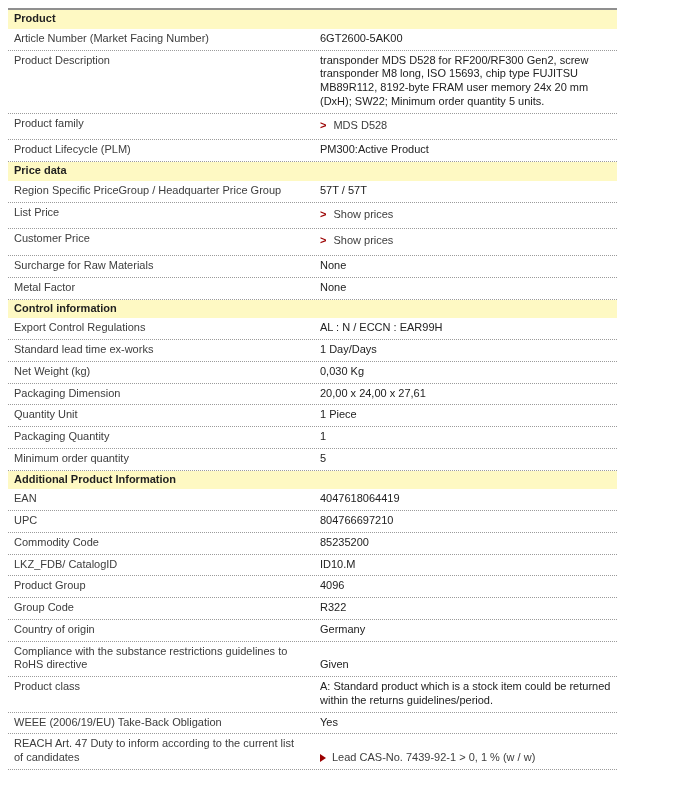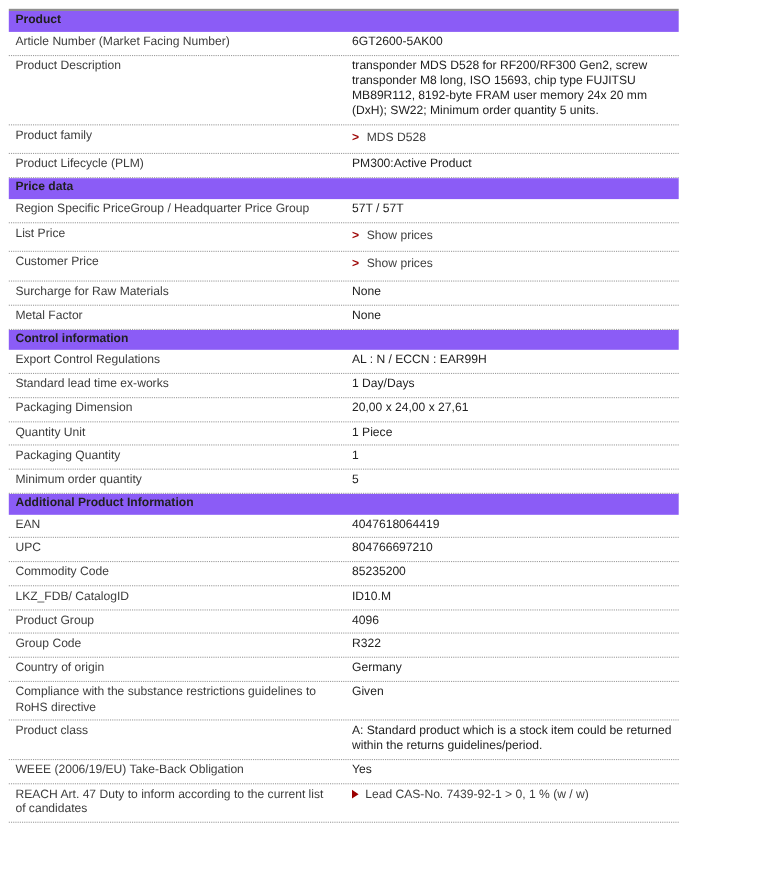--- a/index.html
+++ b/index.html
@@ -17,28 +17,28 @@
     overflow: hidden;
   }
   .page {
     padding: 8px 0 0 8px;
   }
   .info-table {
     width: 609px;
     border-top: 2px solid #8f8f8f;
   }
   .section-header {
-    background: #8b5cf6;
+    background: #fef9c3;
     color: #1f1f1f;
     font-weight: bold;
     padding: 2px 6px 3px 6px;
   }
   .row {
     display: flex;
-    align-items: flex-start;
+    align-items: flex-end;
     border-bottom: 1px dotted #9b9b9b;
   }
   .label {
     flex: 0 0 292px;
     padding: 3px 6px 4px 6px;
     color: #3d3d3d;
     align-self: flex-start;
   }
   .value {
     flex: 1;
@@ -127,20 +127,24 @@
       <div class="section-header">Control information</div>
       <div class="row">
         <div class="label">Export Control Regulations</div>
         <div class="value">AL : N / ECCN : EAR99H</div>
       </div>
       <div class="row">
         <div class="label">Standard lead time ex-works</div>
         <div class="value">1 Day/Days</div>
       </div>
       <div class="row">
+        <div class="label">Net Weight (kg)</div>
+        <div class="value">0,030 Kg</div>
+      </div>
+      <div class="row">
         <div class="label">Packaging Dimension</div>
         <div class="value">20,00 x 24,00 x 27,61</div>
       </div>
       <div class="row">
         <div class="label">Quantity Unit</div>
         <div class="value">1 Piece</div>
       </div>
       <div class="row">
         <div class="label">Packaging Quantity</div>
         <div class="value">1</div>

